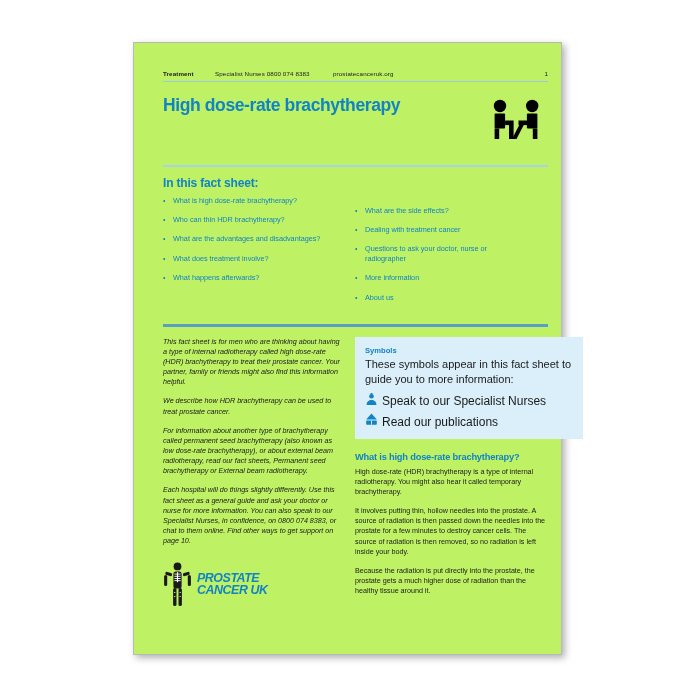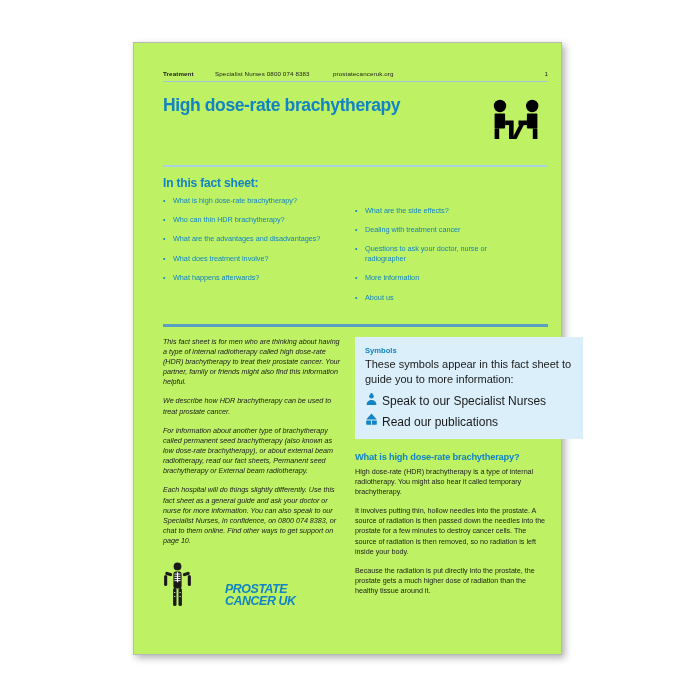--- a/index.html
+++ b/index.html
@@ -167,23 +167,22 @@
     color: #1283c3;
     letter-spacing: -0.022em;
     margin-top: 13px;
     margin-bottom: 4px;
     line-height: 1.1;
   }
 
   
   #logo-block {
     display: flex;
-    align-items: flex-end;
+    align-items: center;
     margin-top: 16px;
-    gap: 28px;
   }
   #logo-text {
     margin-left: 5px;
     color: #1283c3;
     font-weight: bold;
     font-size: 12.4px;
     line-height: 0.96;
     letter-spacing: -0.035em;
   }
 </style>

